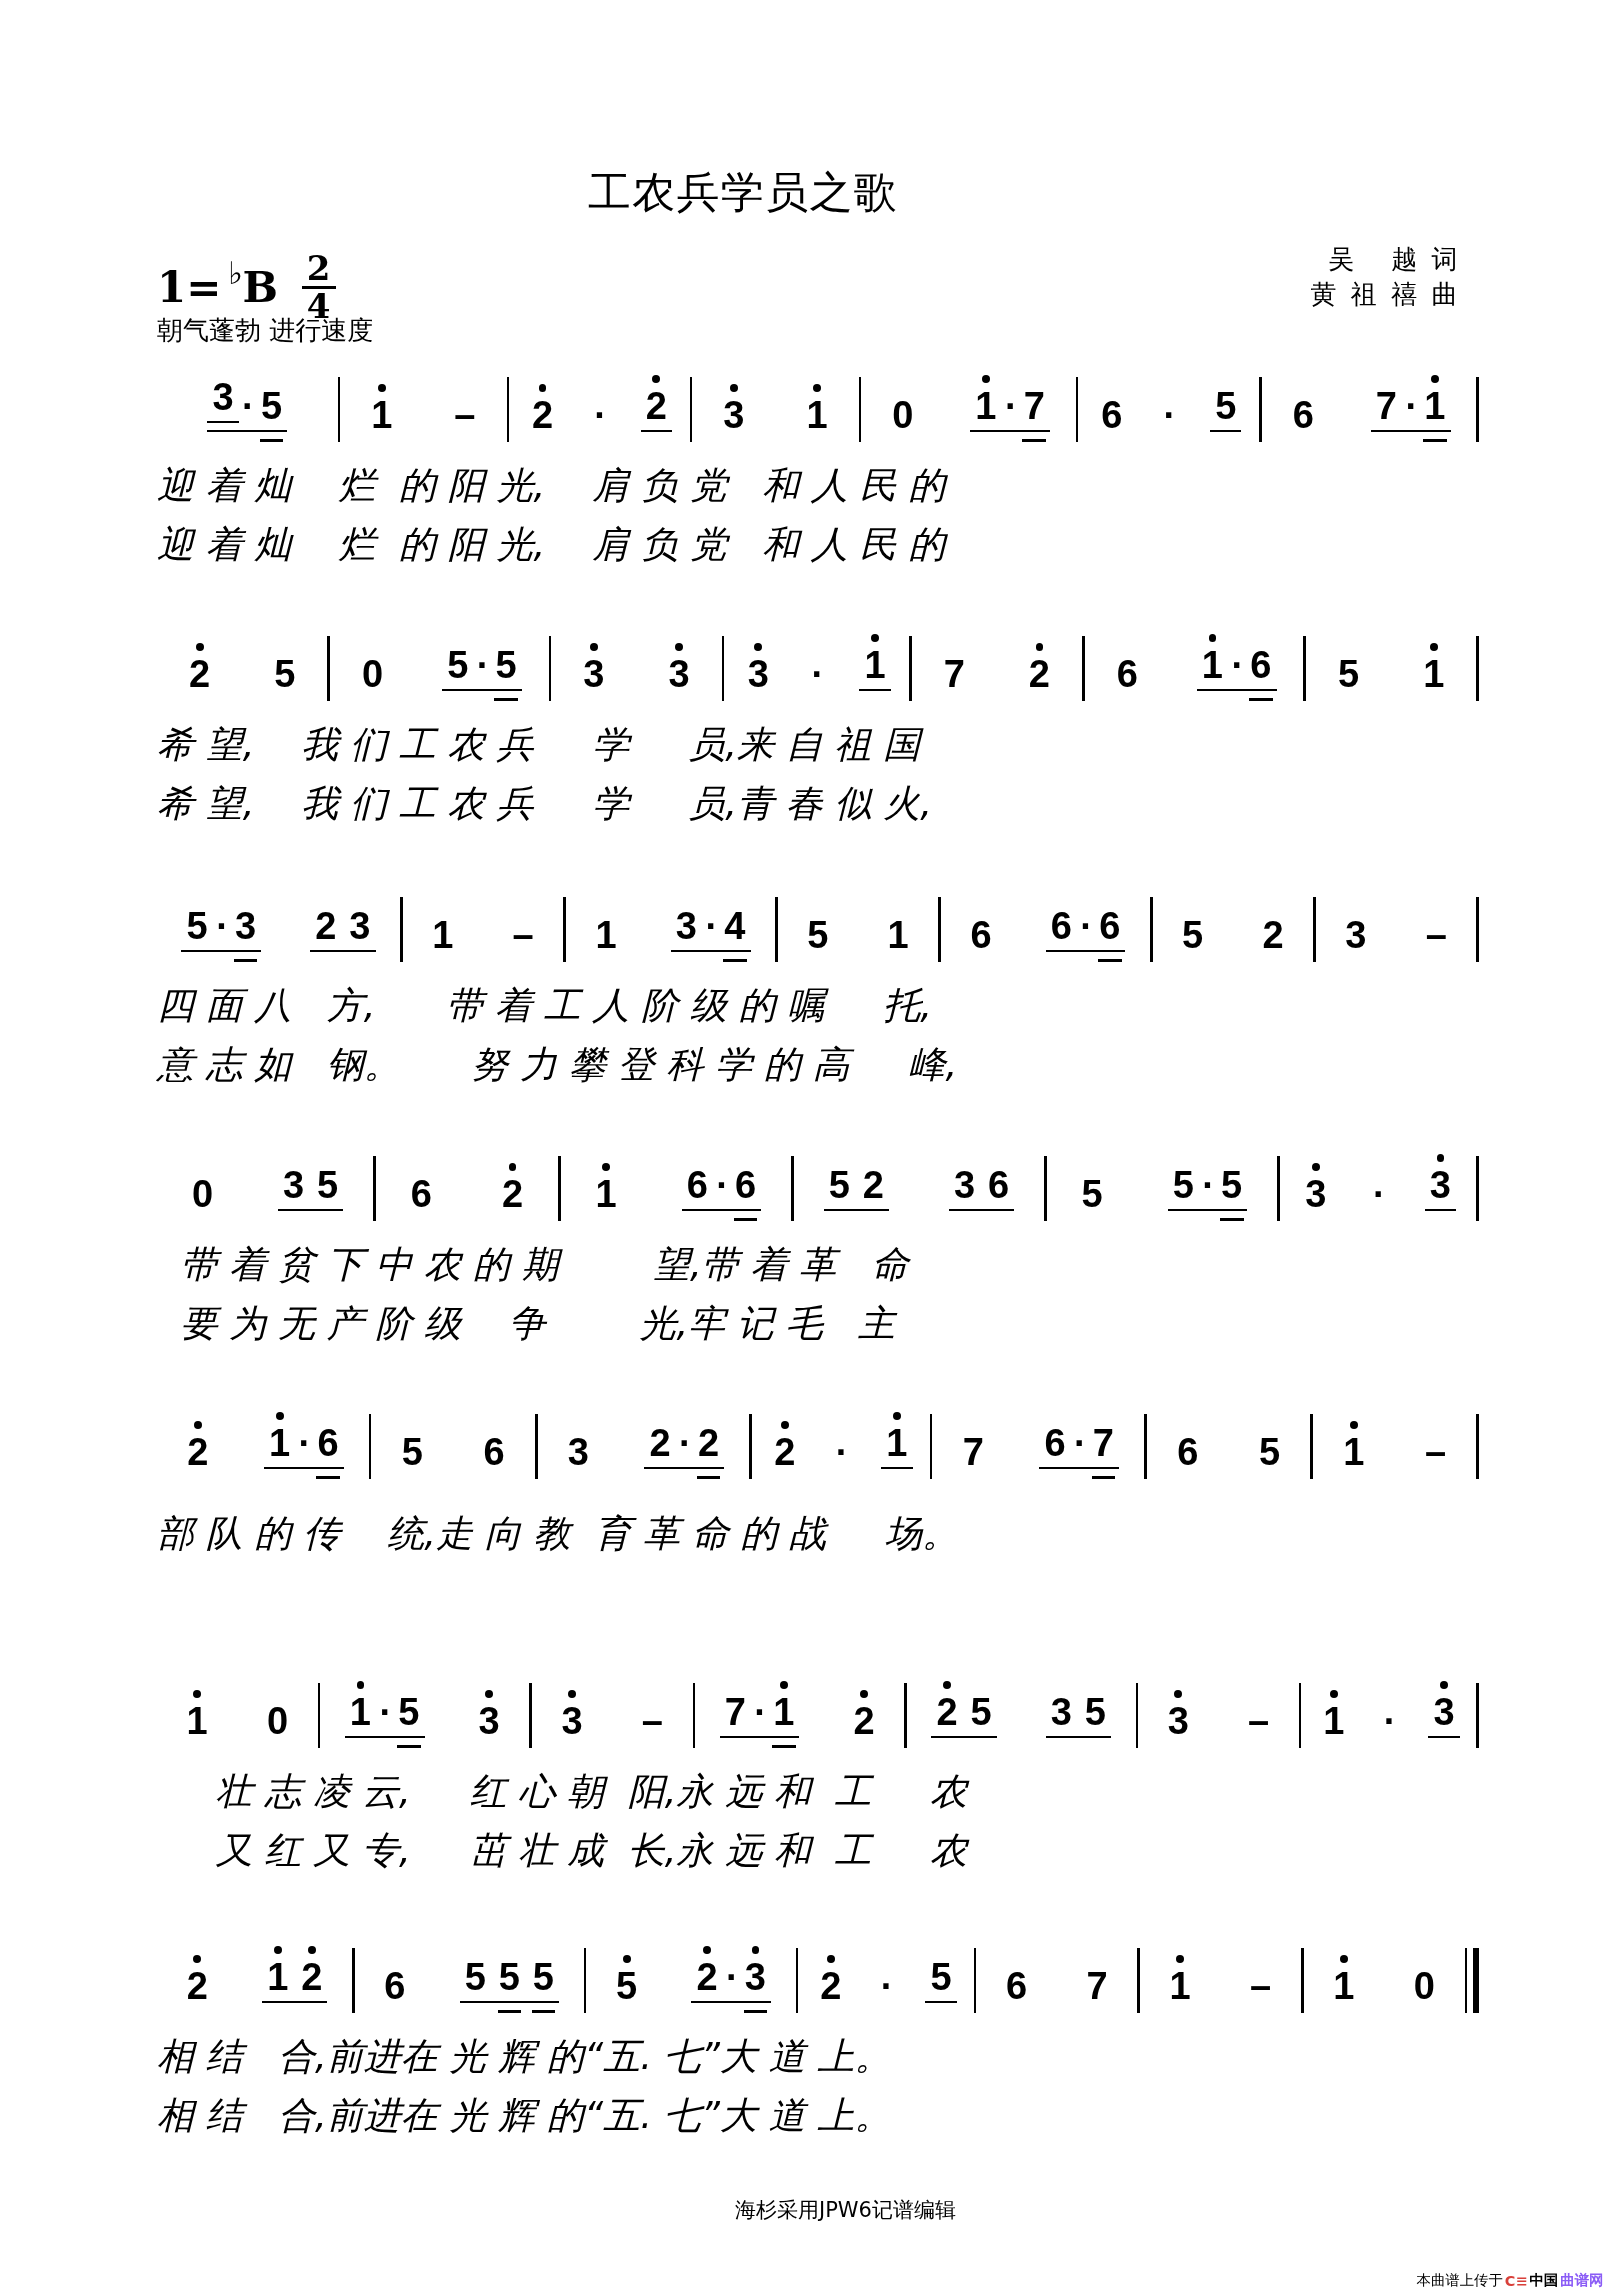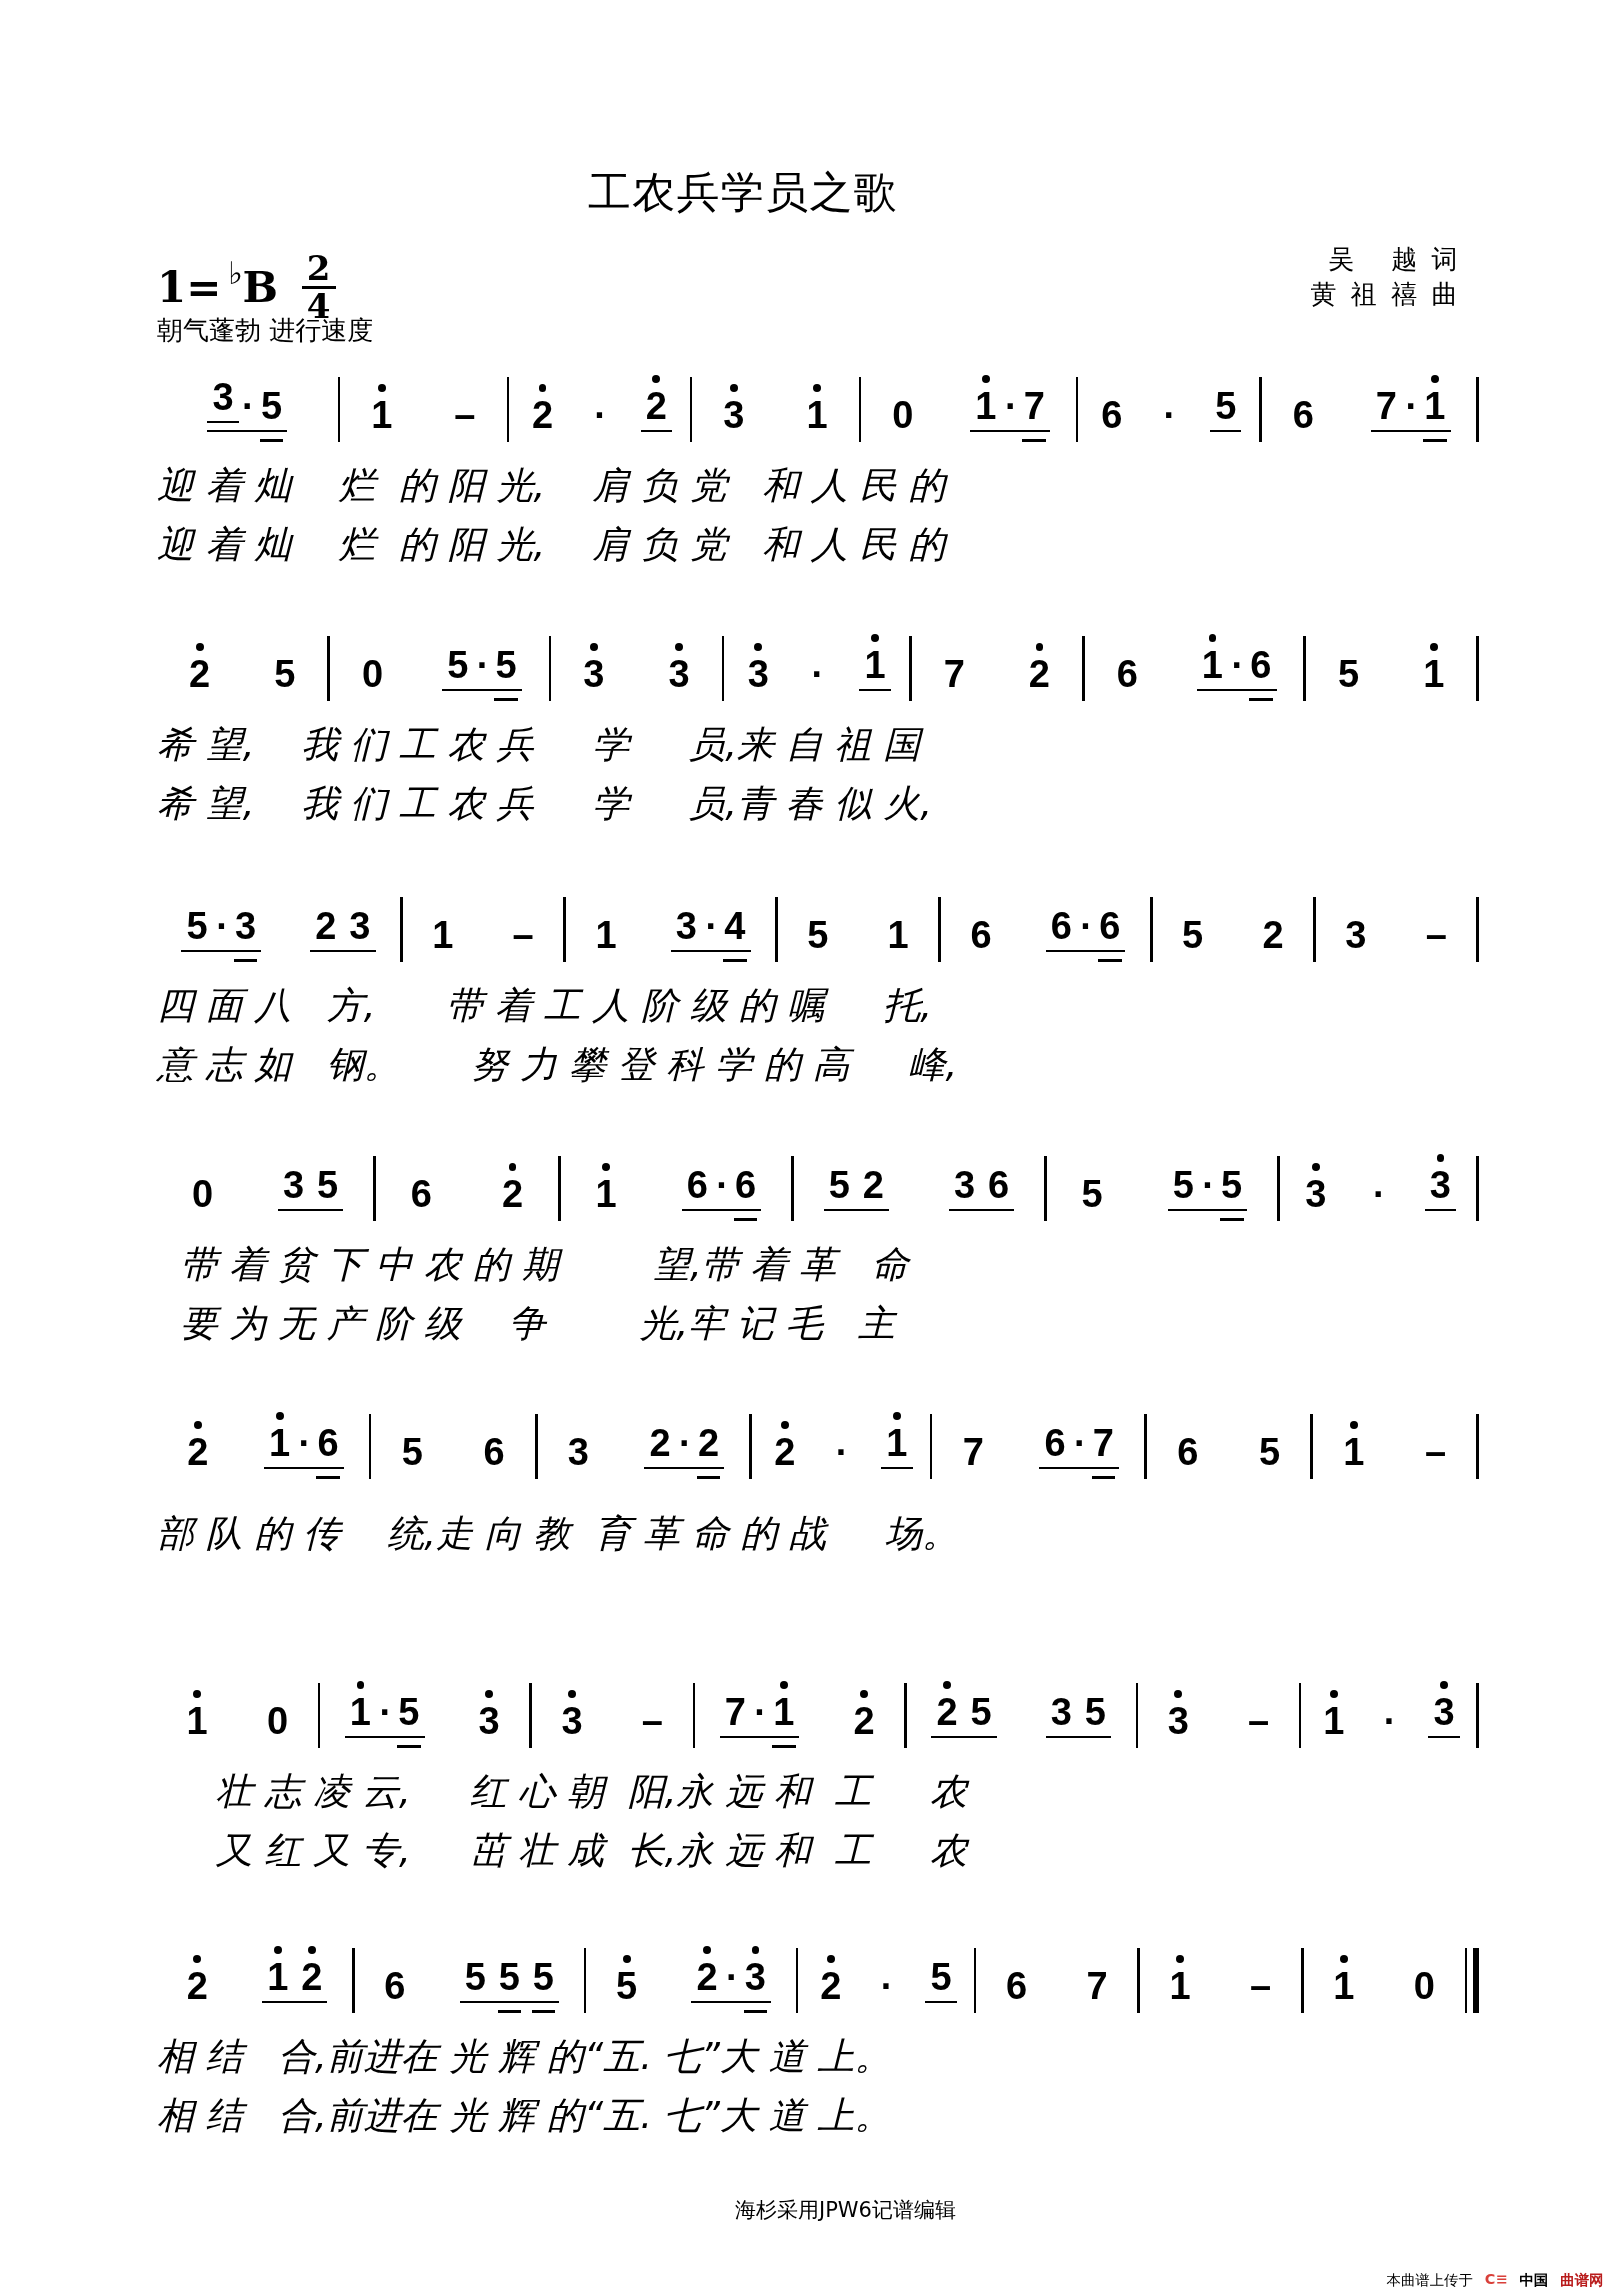--- a/index.html
+++ b/index.html
@@ -18,23 +18,23 @@
   .barline.final{width:14.4px;flex:0 0 14.4px;background:transparent;border-left:2.6px solid #000;border-right:6.5px solid #000;box-sizing:border-box;width:17px;}
   .group{display:inline-flex;align-items:flex-end;position:relative;padding-bottom:9.2px;}
   .group.u1::after{content:"";position:absolute;left:1.3px;right:1.3px;bottom:2.6px;height:2.6px;background:#000;}
   .note{position:relative;font-weight:bold;font-size:38px;line-height:39px;width:34px;text-align:center;font-family:"Liberation Sans","DejaVu Sans",sans-serif;}
   .note.hi::before{content:"";position:absolute;top:-11.8px;left:50%;margin-left:-3.9px;width:7.9px;height:7.9px;border-radius:50%;background:#000;}
   .note.u2::after{content:"";position:absolute;left:5.2px;right:5.2px;bottom:-15.7px;height:2.6px;background:#000;}
   .note.dash{font-size:38px;}
   .adot{font-size:30px;font-weight:bold;width:14.4px;text-align:center;line-height:39px;}
   .lyr-row{position:relative;height:59px;font-size:37px;white-space:pre;font-style:italic;}
   .footer{position:absolute;top:2196px;left:0;width:1623px;text-align:center;font-size:21px;padding-left:34px;}
-  .watermark{position:absolute;top:2271px;right:19.6px;font-size:14.4px;display:flex;align-items:flex-start;gap:12px;}
+  .watermark{position:absolute;top:2271px;right:19.6px;font-size:14.4px;display:flex;align-items:center;gap:2px;}
   .wm-logo{color:#d9403a;font-weight:bold;}
-  .wm-brand{color:#b91c1c;font-weight:bold;}
+  .wm-brand{color:#8b5cf6;font-weight:bold;}
 </style>
 </head>
 <body>
 
 <div class="title">工农兵学员之歌</div>
 
 <div class="key">
   <span>1=</span>
   <span class="flat">♭</span>
   <span>B</span>

